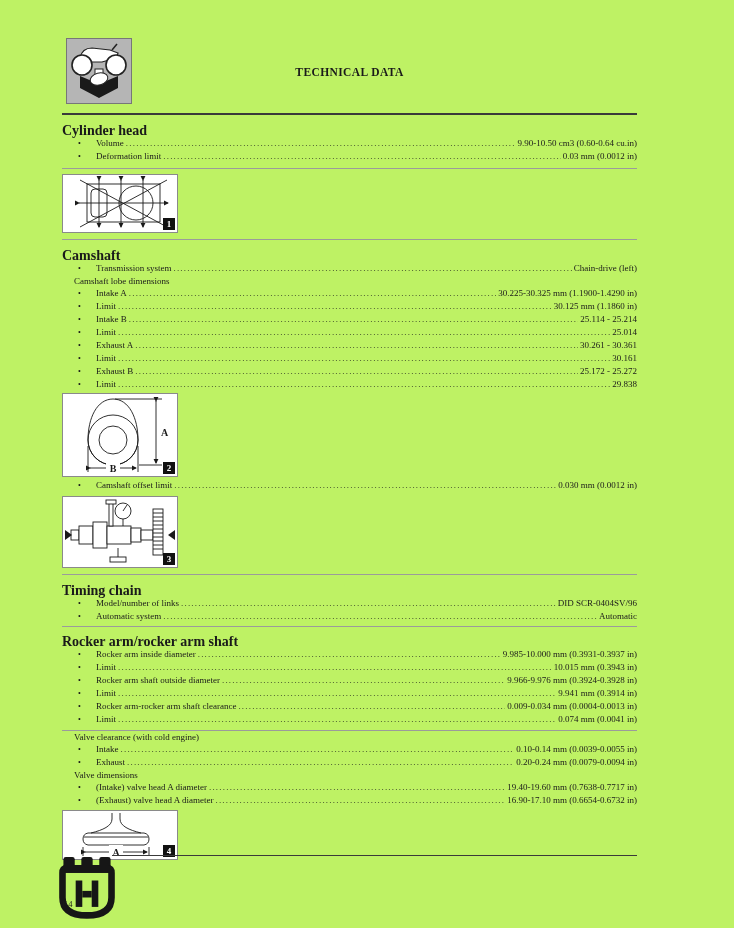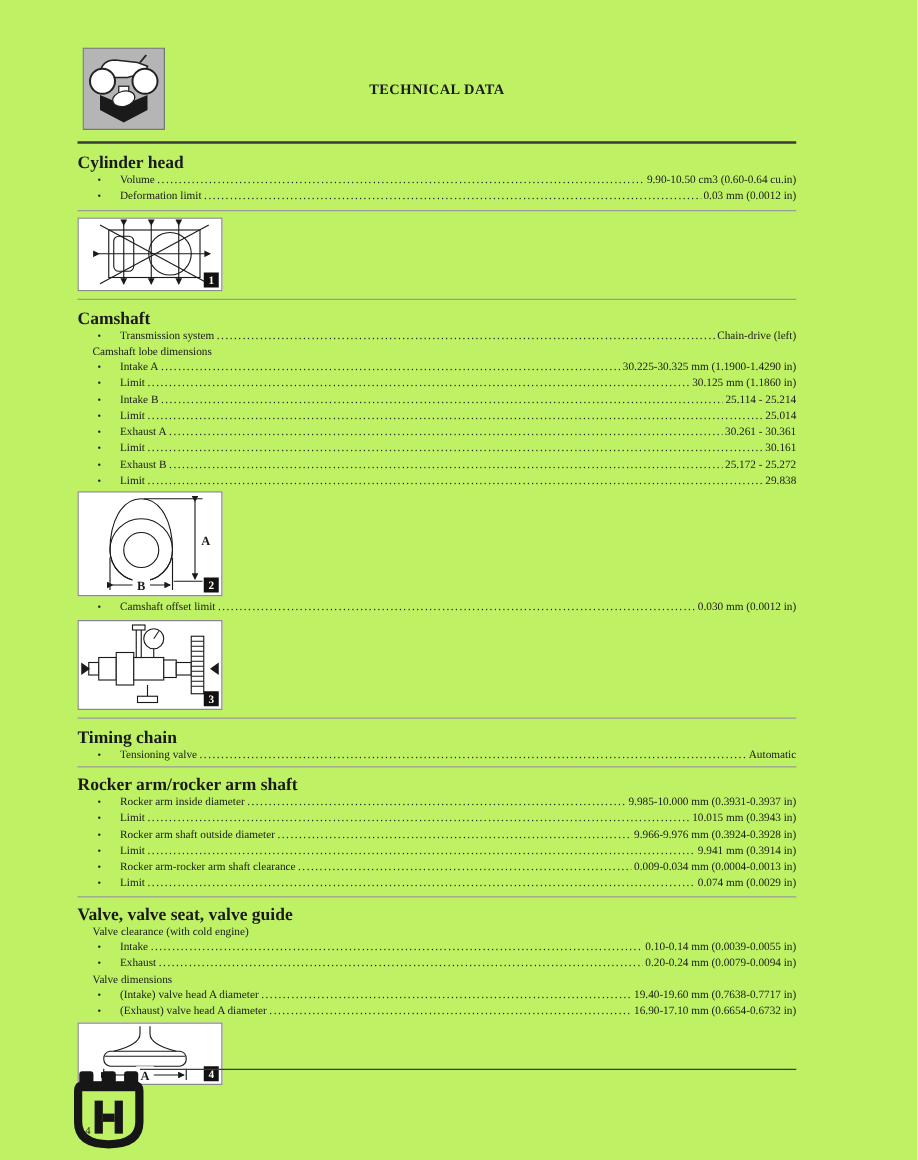--- a/index.html
+++ b/index.html
@@ -215,21 +215,27 @@
         <path d="M2,33 L2,43 L9,38 Z" fill="#1a1a1a"></path>
         <path d="M112,33 L112,43 L105,38 Z" fill="#1a1a1a"></path>
       </svg>
       <div class="badge">3</div>
     </div>
     <div class="rule-thin mt6"></div>
 
     <div class="sec-heading">Timing chain</div>
     <div class="row">
       <span class="bullet"></span>
-      <span class="lbl">Tensioning valve</span>
+      <span class="lbl">Model/number of links</span>
+      <span class="leader"></span>
+      <span class="val">DID SCR-0404SV/96</span>
+    </div>
+    <div class="row">
+      <span class="bullet"></span>
+      <span class="lbl">Automatic system</span>
       <span class="leader"></span>
       <span class="val">Automatic</span>
     </div>
     <div class="rule-thin mt3"></div>
 
     <div class="sec-heading tight">Rocker arm/rocker arm shaft</div>
     <div class="row">
       <span class="bullet"></span>
       <span class="lbl">Rocker arm inside diameter</span>
       <span class="leader"></span>
@@ -256,25 +262,24 @@
     <div class="row">
       <span class="bullet"></span>
       <span class="lbl">Rocker arm-rocker arm shaft clearance</span>
       <span class="leader"></span>
       <span class="val">0.009-0.034 mm (0.0004-0.0013 in)</span>
     </div>
     <div class="row">
       <span class="bullet"></span>
       <span class="lbl">Limit</span>
       <span class="leader"></span>
-      <span class="val">0.074 mm (0.0029 in)</span>
+      <span class="val">0.074 mm (0.0041 in)</span>
     </div>
     <div class="rule-thin mt4"></div>
 
-    <div class="sec-heading tight">Valve, valve seat, valve guide</div>
     <div class="sub">Valve clearance (with cold engine)</div>
     <div class="row">
       <span class="bullet"></span>
       <span class="lbl">Intake</span>
       <span class="leader"></span>
       <span class="val">0.10-0.14 mm (0.0039-0.0055 in)</span>
     </div>
     <div class="row">
       <span class="bullet"></span>
       <span class="lbl">Exhaust</span>

